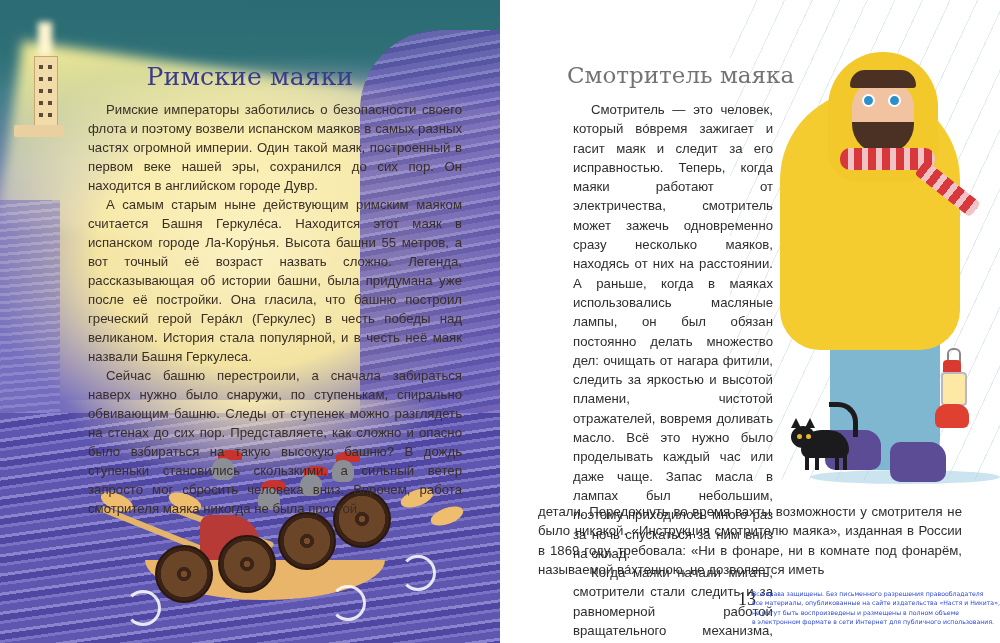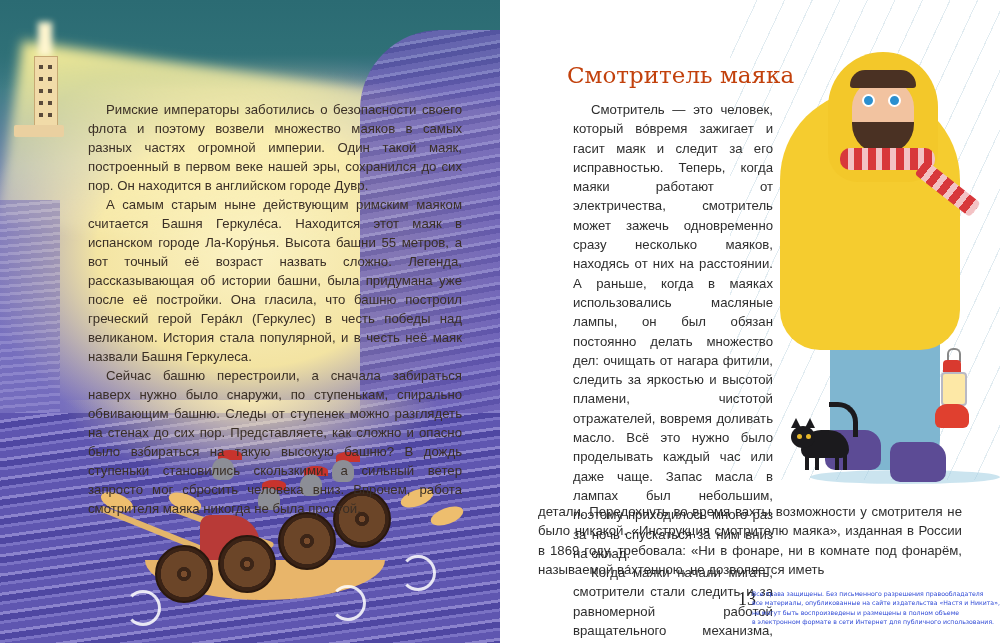--- a/index.html
+++ b/index.html
@@ -48,21 +48,21 @@
     font-family:"DejaVu Serif", serif; font-size:25px; color:#3b3a8c; letter-spacing:0.2px; }
   .left-body { position:absolute; left:88px; top:100px; width:374px;
     font-family:"Liberation Sans", sans-serif; font-size:13.2px; line-height:19px; color:#3a2f26;
     text-align:justify; }
   .left-body p { margin:0; text-indent:18px; }
 
   
   .right-page { position:absolute; left:500px; top:0; width:500px; height:643px; background:#ffffff; overflow:hidden; }
   .rain { position:absolute; left:230px; top:0; width:270px; height:480px;
     background: repeating-linear-gradient(115deg, rgba(255,255,255,0) 0 24px, rgba(170,200,215,0.35) 24px 25px); }
-  .right-title { position:absolute; left:67px; top:62px; font-family:"DejaVu Serif", serif; font-size:23px; color:#c2410c; }
+  .right-title { position:absolute; left:67px; top:62px; font-family:"DejaVu Serif", serif; font-size:23px; color:#737373; }
   .right-body-narrow { position:absolute; left:73px; top:100px; width:200px;
     font-family:"Liberation Sans", sans-serif; font-size:13.2px; line-height:19.3px; color:#2e2e2e; text-align:justify; }
   .right-body-narrow p { margin:0; text-indent:18px; }
   .right-body-wide { position:absolute; left:573px; top:502px; width:388px;
     font-family:"Liberation Sans", sans-serif; font-size:13.2px; line-height:19.3px; color:#2e2e2e; text-align:justify; text-align-last:justify; }
   .right-body-wide p { margin:0; }
 
   
   .keeper { position:absolute; left:270px; top:30px; width:230px; height:450px; }
   .coat { position:absolute; left:10px; top:60px; width:180px; height:260px; background:#f5cc2f; border-radius:90px 90px 40px 40px; }
@@ -144,22 +144,23 @@
       <div class="boat"></div>
       <div class="shield" style="left:155px;top:545px"></div>
       <div class="shield" style="left:218px;top:535px"></div>
       <div class="shield" style="left:278px;top:512px"></div>
       <div class="shield" style="left:333px;top:490px"></div>
       <div class="foam" style="left:125px;top:590px"></div>
       <div class="foam" style="left:330px;top:585px"></div>
       <div class="foam" style="left:400px;top:555px"></div>
     </div>
 
+    <div class="left-title">Римские маяки</div>
     <div class="left-body">
-      <p>Римские императоры заботились о безопасности своего флота и поэтому возвели множество маяков в самых разных частях огромной империи. Один такой маяк, построенный в первом веке нашей эры, сохранился до сих пор. Он находится в английском городе Дувр.</p>
+      <p>Римские императоры заботились о безопасности своего флота и поэтому возвели испанском маяков в самых разных частях огромной империи. Один такой маяк, построенный в первом веке нашей эры, сохранился до сих пор. Он находится в английском городе Дувр.</p>
       <p>А самым старым ныне действующим римским маяком считается Башня Геркулéса. Находится этот маяк в испанском городе Ла-Корýнья. Высота башни 55 метров, а вот точный её возраст назвать сложно. Легенда, рассказывающая об истории башни, была придумана уже после её постройки. Она гласила, что башню построил греческий герой Герáкл (Геркулес) в честь победы над великаном. История стала популярной, и в честь неё маяк назвали Башня Геркулеса.</p>
       <p>Сейчас башню перестроили, а сначала забираться наверх нужно было снаружи, по ступенькам, спирально обвивающим башню. Следы от ступенек можно разглядеть на стенах до сих пор. Представляете, как сложно и опасно было взбираться на такую высокую башню? В дождь ступеньки становились скользкими, а сильный ветер запросто мог сбросить человека вниз. Впрочем, работа смотрителя маяка никогда не была простой.</p>
     </div>
   </div>
 
   <div class="right-page">
     <div class="rain"></div>
 
     <div class="keeper">
       <div class="overalls"></div>

